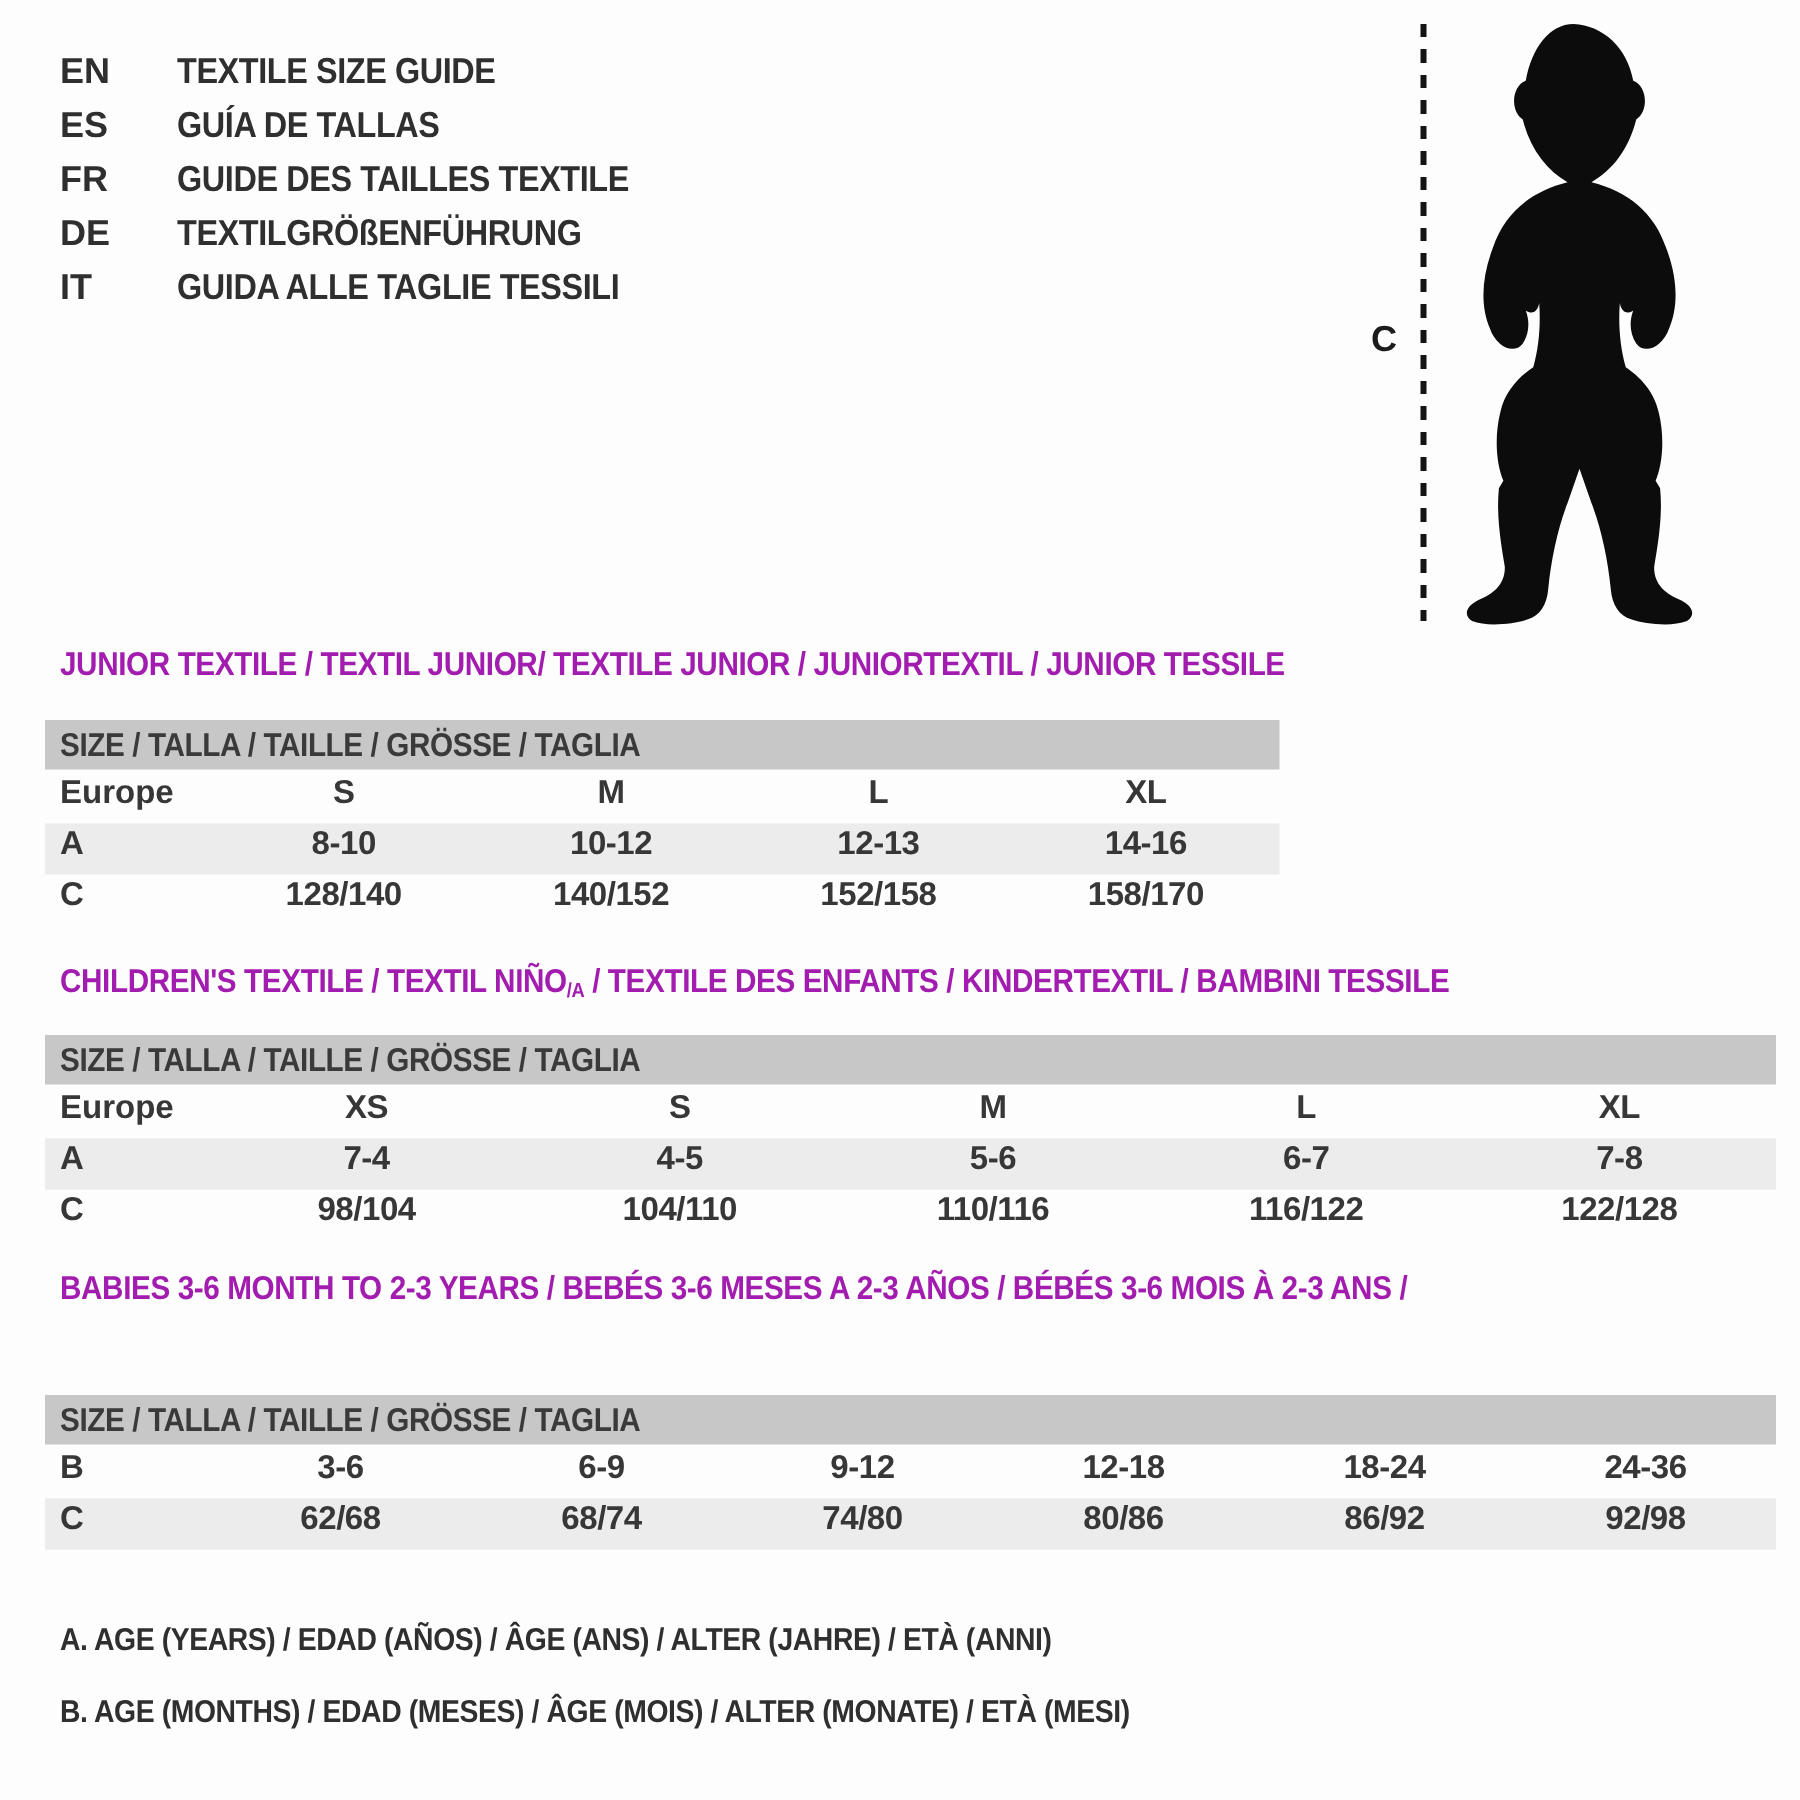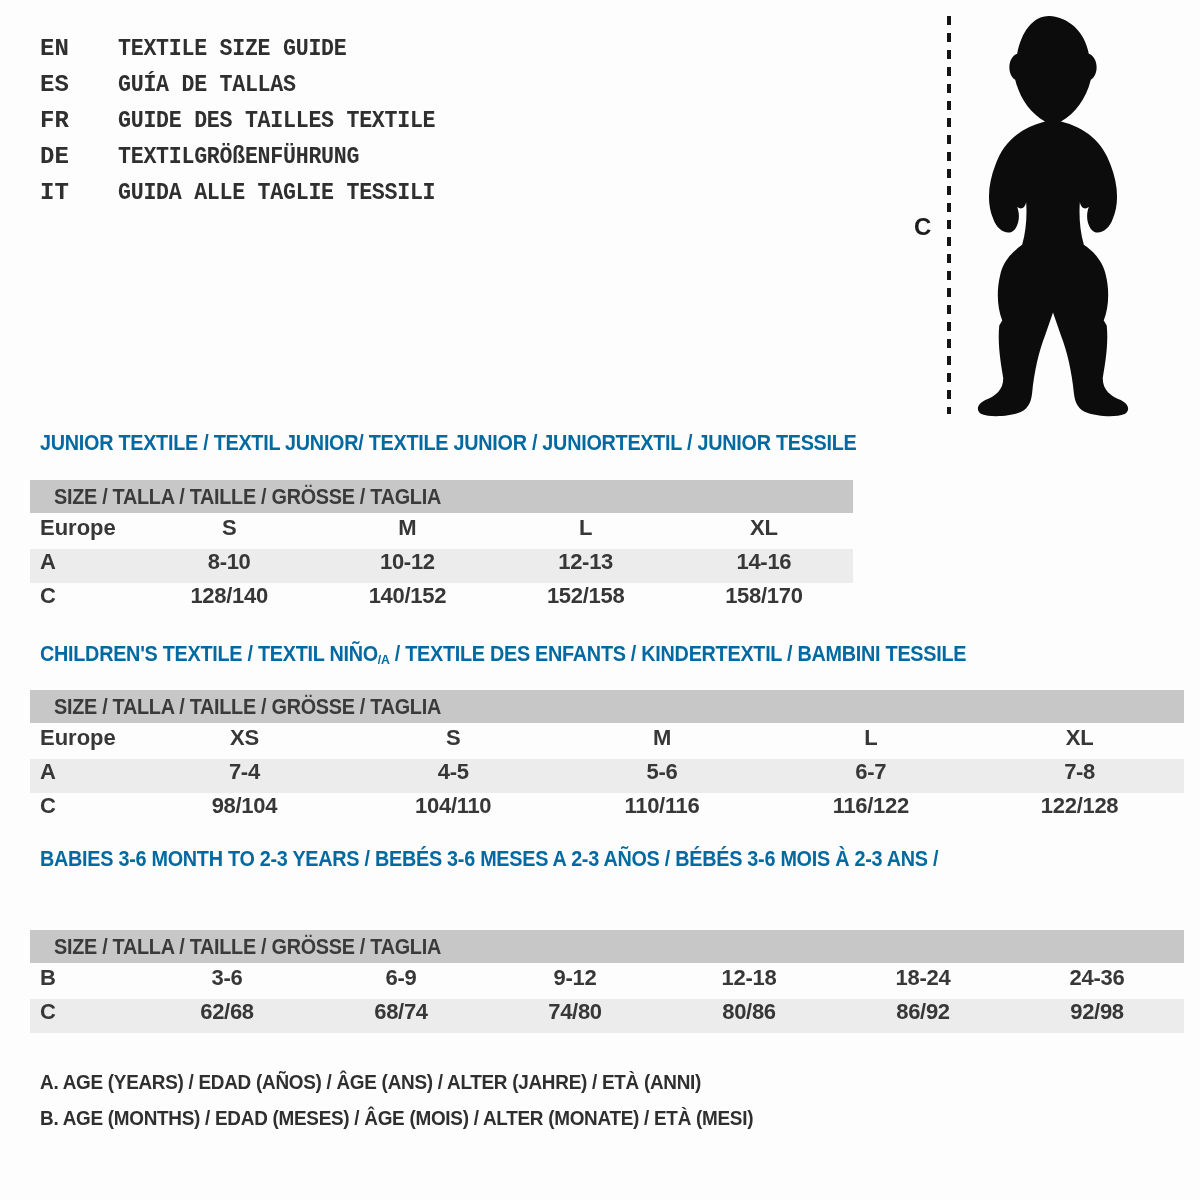--- a/index.html
+++ b/index.html
@@ -11,53 +11,53 @@
     color:#373737;
     overflow:hidden;
   }
   .canvas{position:relative;width:1200px;height:1200px;background:#fdfdfd;}
 
   
   .cond{display:inline-block;transform:scaleX(0.9);transform-origin:0 50%;white-space:nowrap;letter-spacing:-0.3px;}
 
   
   .lang-block{position:absolute;left:40px;top:30px;}
-  .lang-row{display:flex;height:36px;align-items:center;font-size:24px;color:#2f2f2f;font-family:Liberation Mono, monospace;}
+  .lang-row{display:flex;height:36px;align-items:center;font-size:24px;color:#2f2f2f;}
   .lang-code{width:78px;}
   .lang-label{white-space:nowrap;}
 
   
   .measure-line{
     position:absolute;left:947px;top:16px;width:4px;height:398px;
     background:repeating-linear-gradient(to bottom,#141414 0 9px,transparent 9px 17px);
   }
   .measure-c{position:absolute;left:914px;top:213px;font-size:24px;color:#1c1c1c;}
   .baby-figure{position:absolute;left:962px;top:12px;width:182px;height:408px;}
 
   
-  .sec-title{position:absolute;left:40px;font-size:22px;color:#0369a1;white-space:nowrap;}
+  .sec-title{position:absolute;left:40px;font-size:22px;color:#a21caf;white-space:nowrap;}
   .sub{font-size:0.62em;vertical-align:-0.25em;}
 
   
   .stable{position:absolute;left:30px;}
   .t-narrow{width:823px;}
   .t-wide{width:1154px;}
   .thead{
     height:33px;background:#c7c7c7;margin-bottom:2px;
-    display:flex;align-items:center;padding-left:24px;box-sizing:border-box;
+    display:flex;align-items:center;padding-left:10px;box-sizing:border-box;
     font-size:22px;color:#3a3a3a;
   }
   .trow{display:flex;height:34px;align-items:flex-start;font-size:22px;}
   .trow.alt{background:#ececec;}
   .tlabel{width:110px;padding-left:10px;box-sizing:border-box;text-align:left;}
   .tcell{flex:1;text-align:center;letter-spacing:-0.3px;}
 
   
   .legend{position:absolute;left:40px;top:1064px;}
-  .legend-line{display:flex;align-items:center;height:36px;font-size:21px;color:#2f2f2f;}
+  .legend-line{display:flex;align-items:center;height:36px;font-size:21px;color:#2f2f2f;margin-top:12px;}
 </style>
 </head>
 <body>
 
 <div class="canvas">
 
   <div class="lang-block">
     <div class="lang-row">
       <span class="lang-code">EN</span>
       <span class="lang-label cond">TEXTILE SIZE GUIDE</span>

